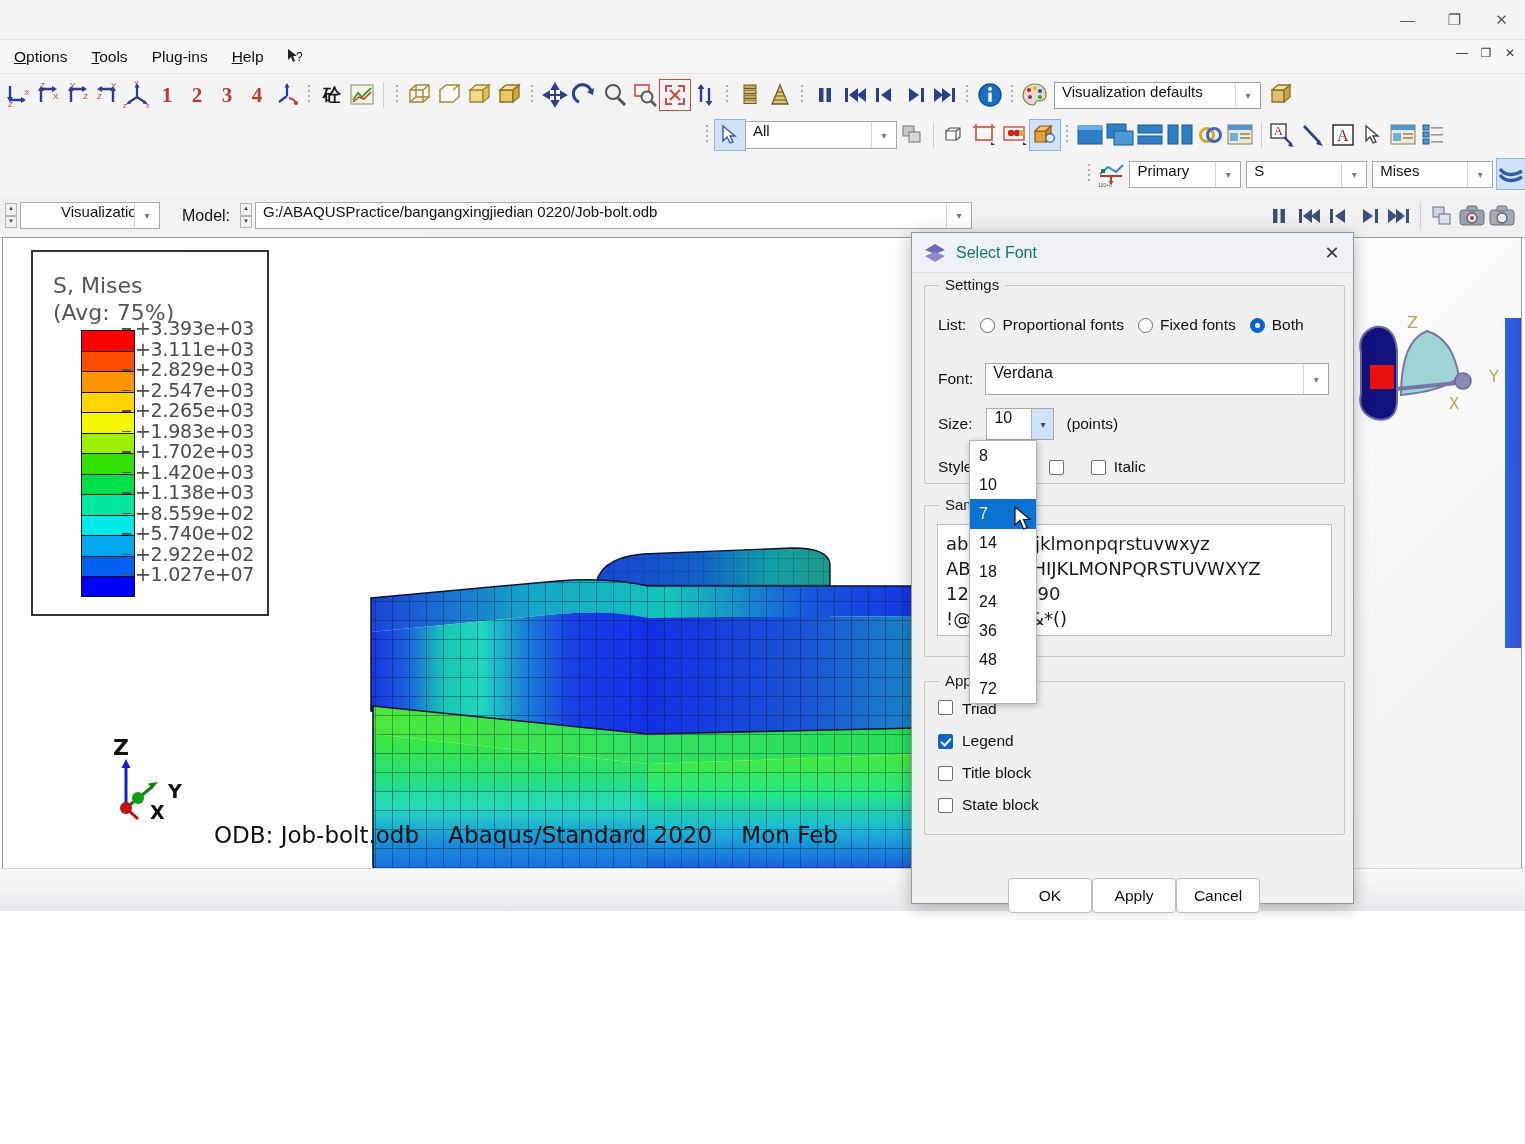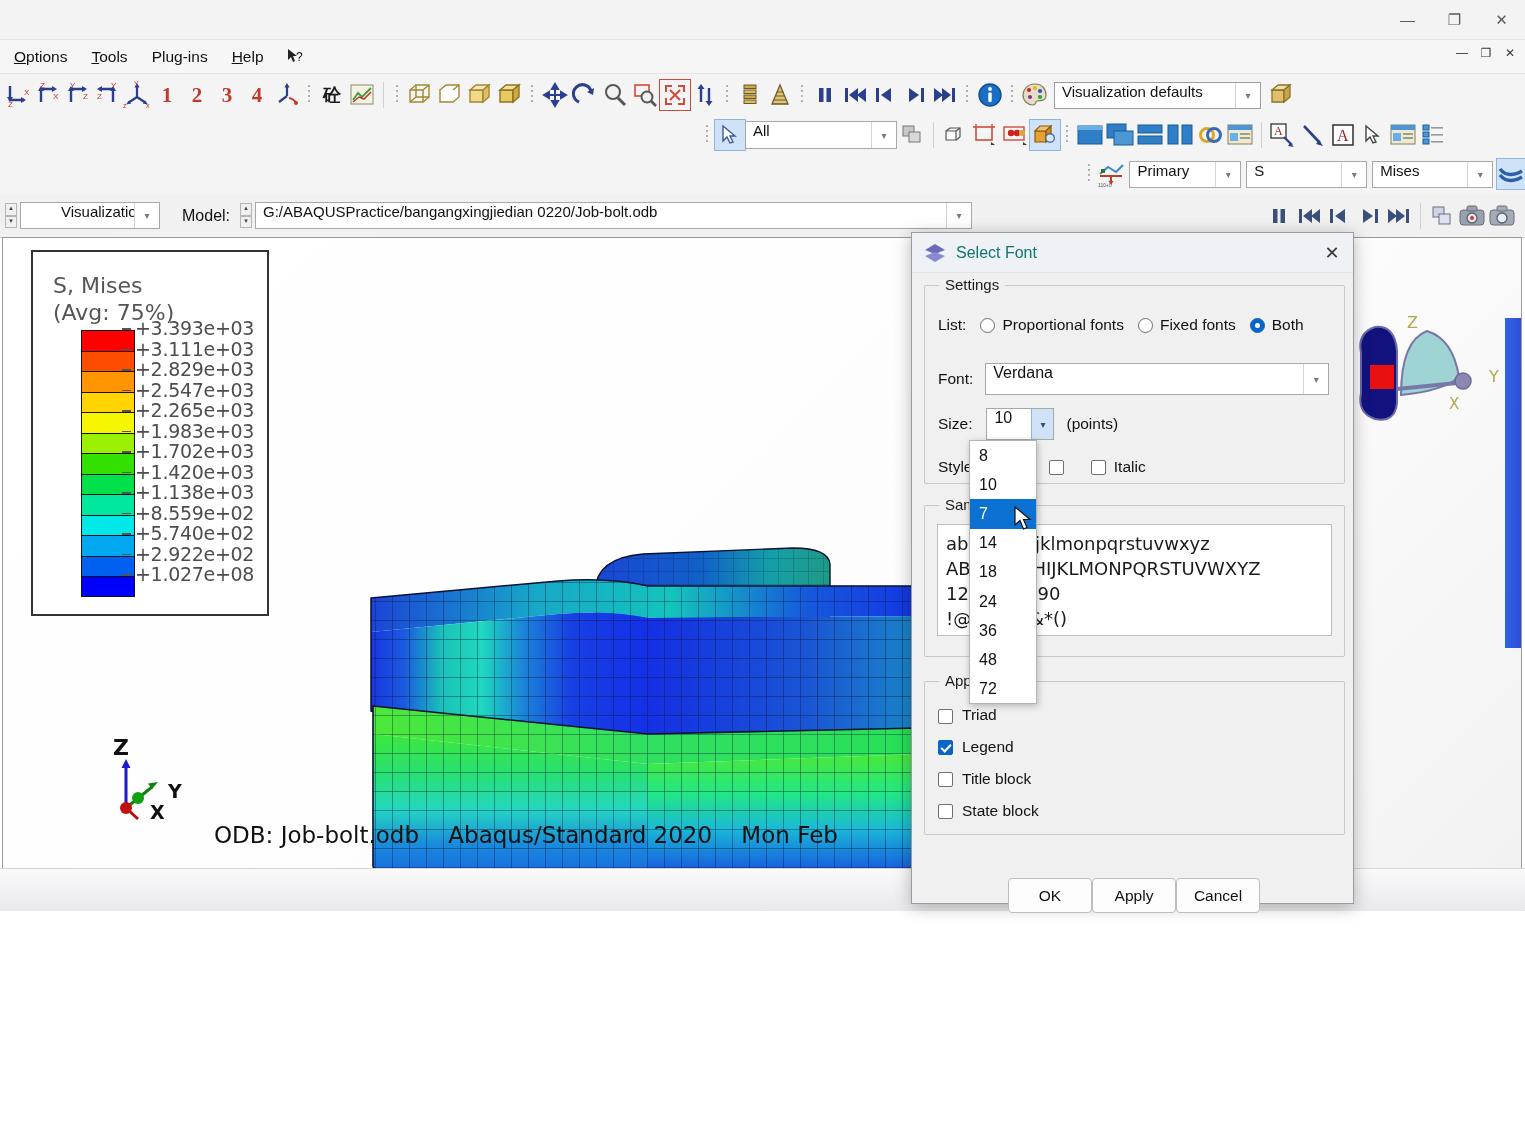--- a/index.html
+++ b/index.html
@@ -747,21 +747,21 @@
         <span>+2.829e+03</span>
         <span>+2.547e+03</span>
         <span>+2.265e+03</span>
         <span>+1.983e+03</span>
         <span>+1.702e+03</span>
         <span>+1.420e+03</span>
         <span>+1.138e+03</span>
         <span>+8.559e+02</span>
         <span>+5.740e+02</span>
         <span>+2.922e+02</span>
-        <span>+1.027e+08</span>
+        <span>+1.027e+07</span>
       </div>
   </div>
 
   <div class="triad">
     <span class="lz">Z</span>
     <svg width="75" height="70" viewBox="0 0 75 70" style="position:absolute;left:0;top:18px;">
       <path d="M18 55 L18 14" stroke="#1a1ad0" stroke-width="3"></path>
       <path d="M18 6 l-4.5 9 h9 z" fill="#1a1ad0"></path>
       <path d="M18 55 L44 34" stroke="#108010" stroke-width="3"></path>
       <path d="M50 29 l-10 1.5 l4 5.5 z" fill="#108010"></path>
@@ -853,21 +853,21 @@
         <div>abcdefghijklmonpqrstuvwxyz</div>
         <div>ABCDEFGHIJKLMONPQRSTUVWXYZ</div>
         <div>1234567890</div>
         <div>!@#$%^&amp;*()</div>
       </div>
     </div>
 
     <div class="group" style="left:12px;top:448px;width:419px;height:152px;">
       <span class="grouptitle">Apply To</span>
       <div style="position:absolute;left:13px;top:18px;display:flex;flex-direction:column;gap:14px;">
-        <div style="display:flex;align-items:flex-end;margin-top:6px;">
+        <div style="display:flex;align-items:flex-start;">
           <span class="cbx"></span>
           <span class="lbl" style="margin-left:9px;">Triad</span>
         </div>
         <div style="display:flex;align-items:center;">
           <span class="cbx on"></span>
           <span class="lbl" style="margin-left:9px;">Legend</span>
         </div>
         <div style="display:flex;align-items:center;">
           <span class="cbx"></span>
           <span class="lbl" style="margin-left:9px;">Title block</span>

